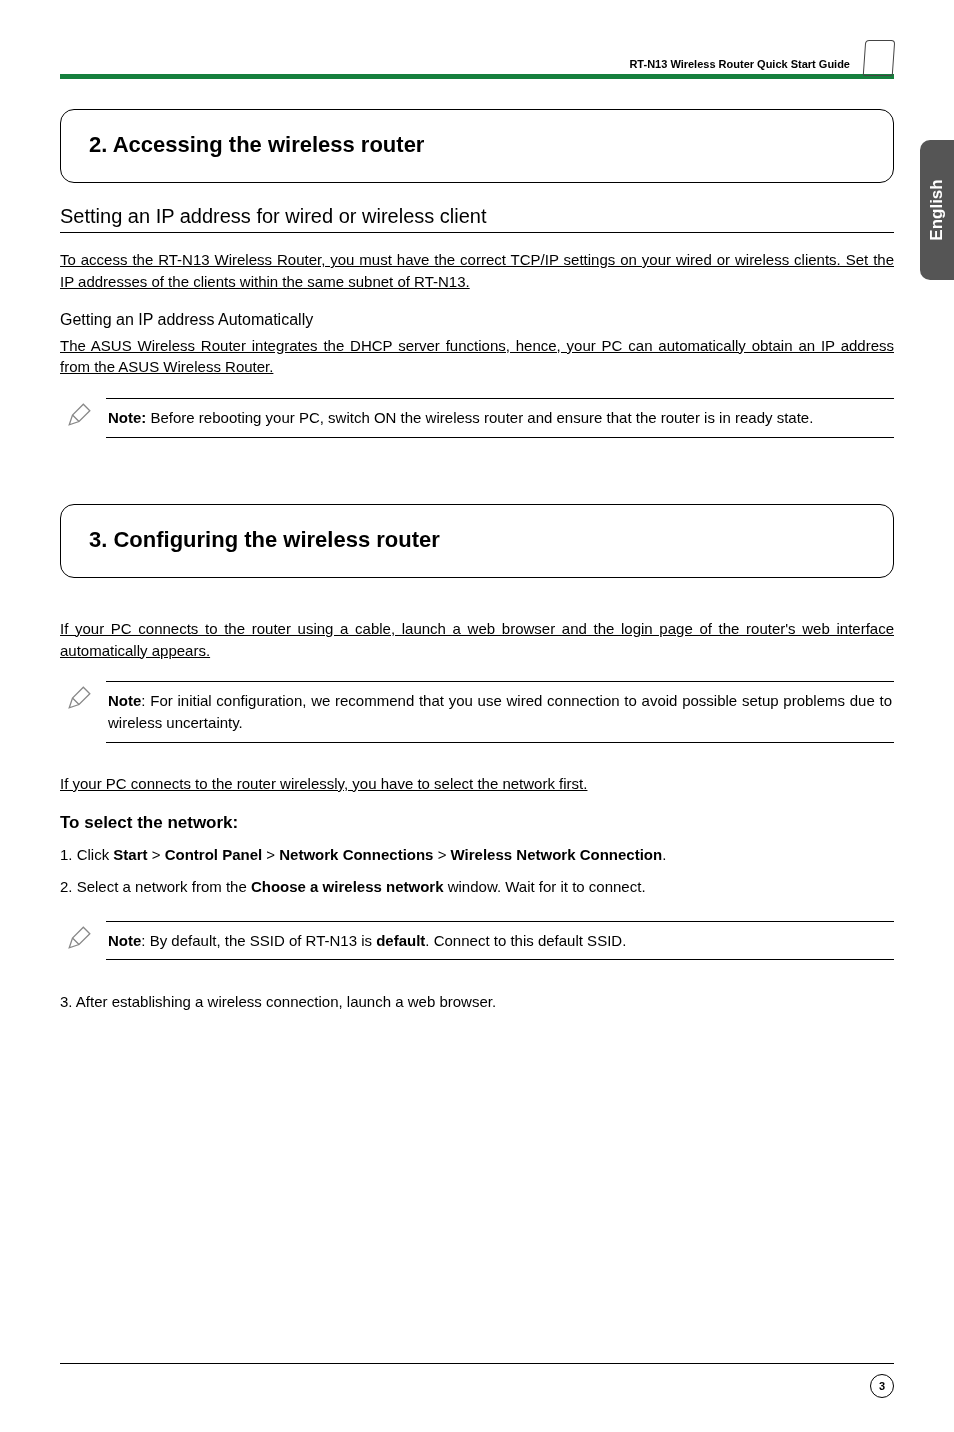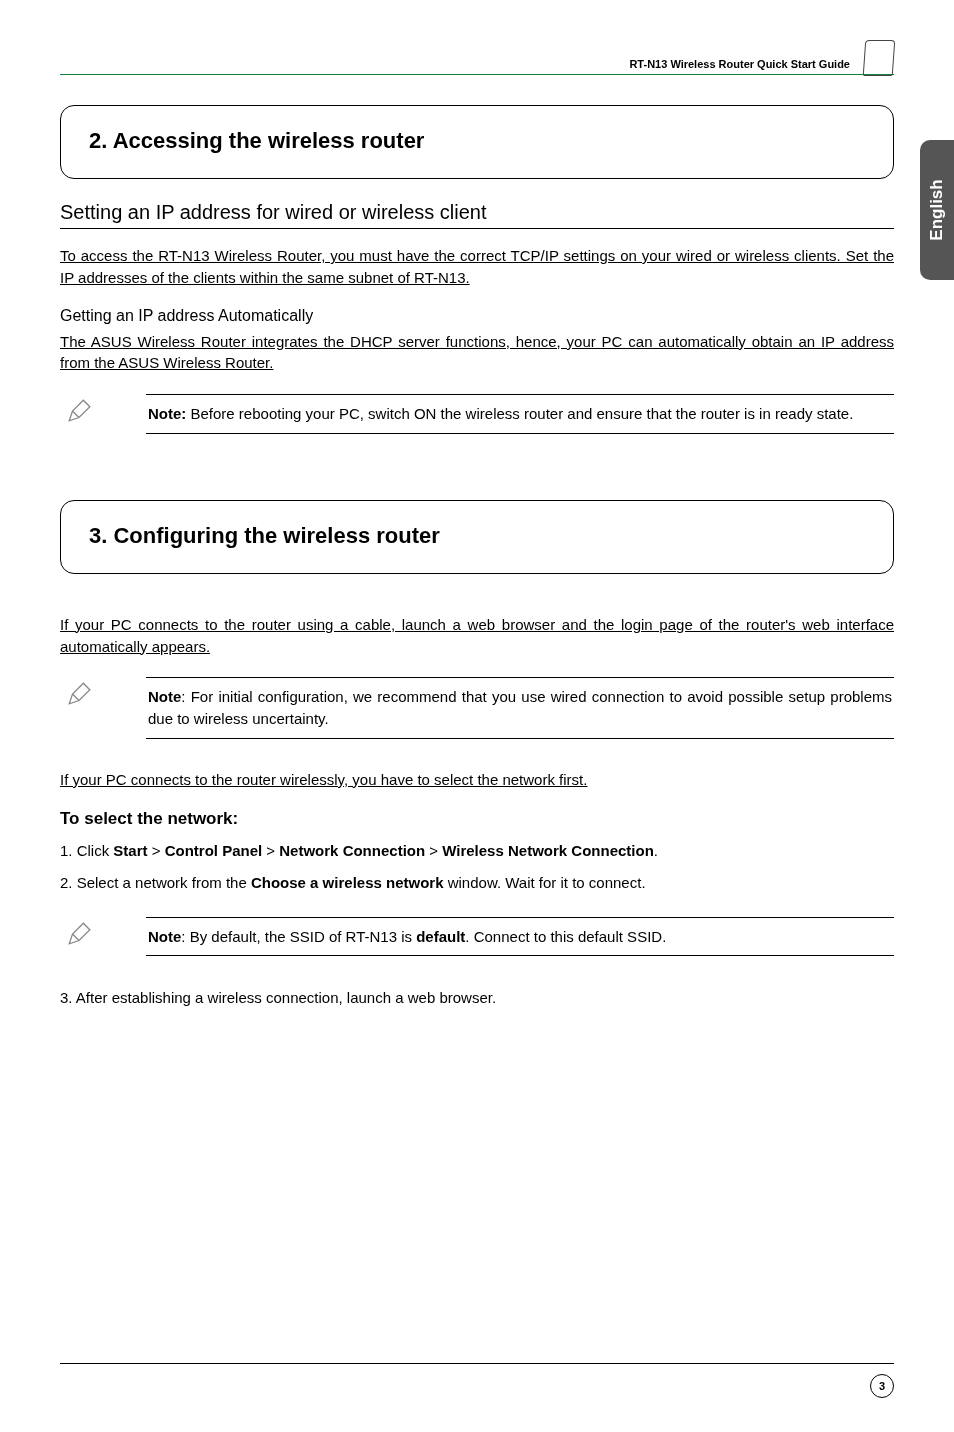--- a/index.html
+++ b/index.html
@@ -13,21 +13,21 @@
   .page {
     padding: 40px 60px 30px 60px;
     position: relative;
     box-sizing: border-box;
     min-height: 1432px;
   }
   .header-line {
     display: flex;
     align-items: flex-end;
     justify-content: flex-end;
-    border-bottom: 1px solid #15803d;
+    border-bottom: 5px solid #15803d;
     padding-bottom: 4px;
     margin-bottom: 30px;
   }
   .header-text {
     font-size: 11px;
     font-weight: bold;
     margin-right: 14px;
   }
   .router-icon {
     width: 28px;
@@ -85,21 +85,20 @@
   .sub-subheading {
     font-size: 16px;
     font-weight: normal;
     margin: 0 0 6px 0;
   }
   .note-block {
     display: flex;
     align-items: flex-start;
     margin: 20px 0 30px 0;
     padding-left: 6px;
-    gap: 40px;
   }
   .note-icon {
     width: 28px;
     flex-shrink: 0;
     margin-right: 12px;
     margin-top: 4px;
   }
   .note-content {
     flex: 1;
     border-top: 1px solid #000;
@@ -205,21 +204,21 @@
     <div class="note-content">
       <span class="bold">Note</span><span>:   For initial configuration, we recommend that you use wired connection to avoid possible setup problems due to wireless uncertainty.</span>
     </div>
   </div>
 
   <p class="body-text" style="margin-top:18px">If your PC connects to the router wirelessly, you have to select the network first.</p>
 
   <p class="list-label">To select the network:</p>
 
   <p class="list-item">
-    <span>1.</span><span>  Click </span><span class="bold">Start</span><span> &gt; </span><span class="bold">Control Panel</span><span> &gt; </span><span class="bold">Network Connection</span><span> &gt; </span><span class="bold">Wireless Network Connection</span><span>.</span>
+    <span>1.</span><span>  Click </span><span class="bold">Start</span><span> &gt; </span><span class="bold">Control Panel</span><span> &gt; </span><span class="bold">Network Connections</span><span> &gt; </span><span class="bold">Wireless Network Connection</span><span>.</span>
   </p>
 
   <p class="list-item">
     <span>2.</span><span>  Select a network from the </span><span class="bold">Choose a wireless network</span><span> window. Wait for it to connect.</span>
   </p>
 
   <div class="note-block" style="margin-top:22px">
     <div class="note-icon">
       <svg class="pencil-svg" width="26" height="26" viewBox="0 0 24 24">
           <path d="M3 21 L6 12 L16 2 L22 8 L12 18 L3 21 Z M6 12 L12 18" fill="none" stroke="#888" stroke-width="1.2"></path>

